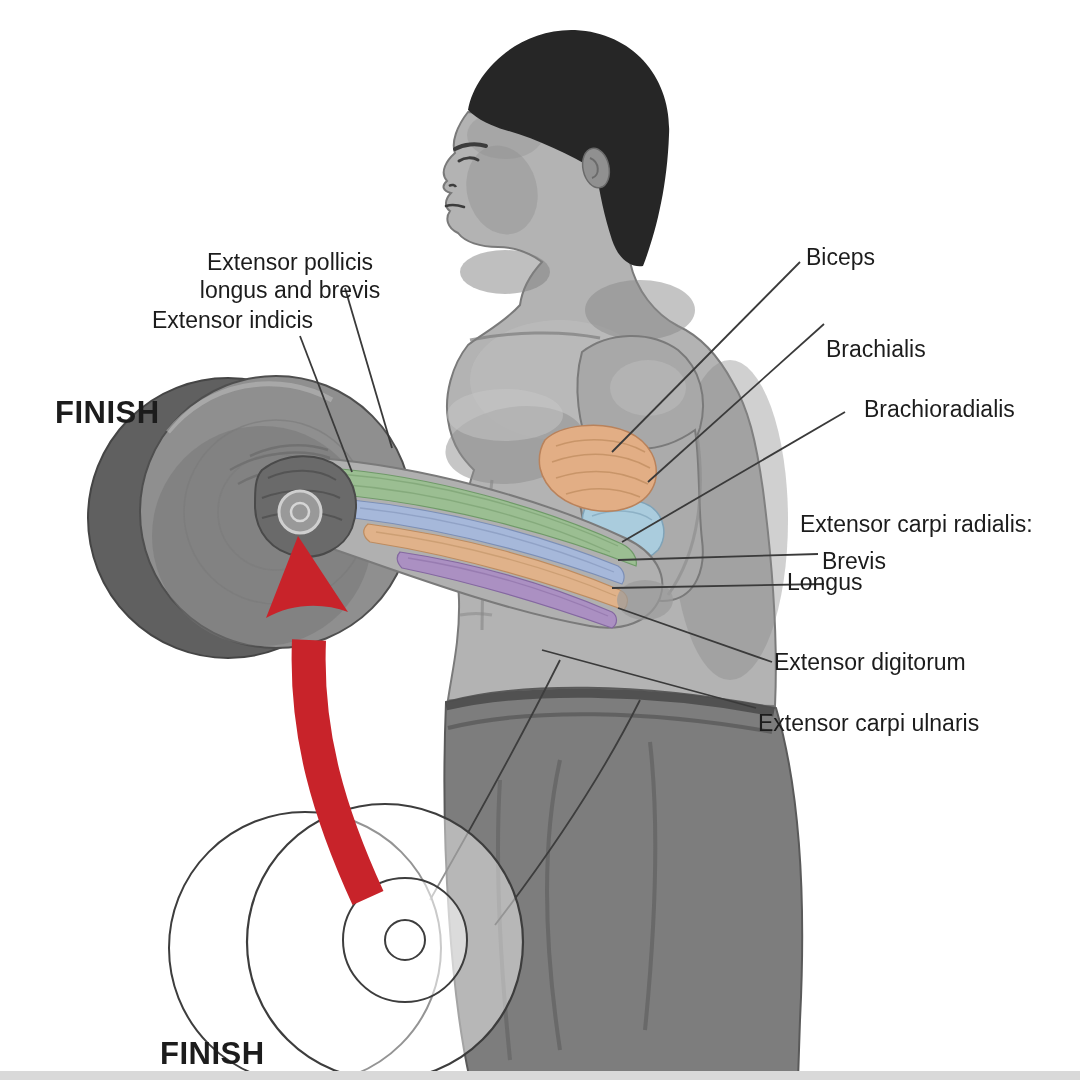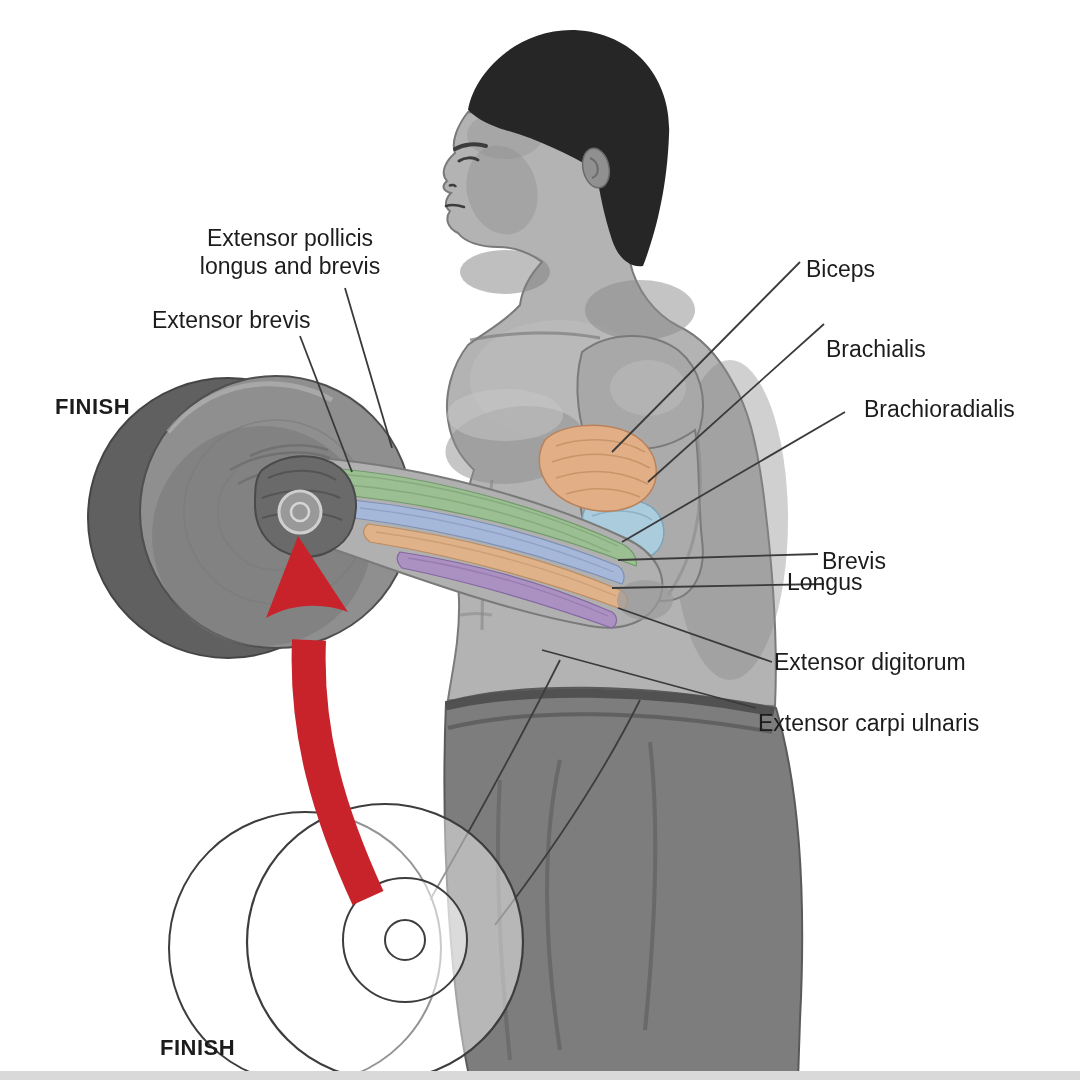--- a/index.html
+++ b/index.html
@@ -1,21 +1,21 @@
 <!DOCTYPE html>
 <html><head>
 <meta charset="utf-8">
 <style>
   html,body{margin:0;padding:0;background:#fff;}
   .stage{position:relative;width:1080px;height:1080px;background:#ffffff;overflow:hidden;
          font-family:"Liberation Sans",sans-serif;}
   .stage svg{position:absolute;left:0;top:0;}
   .label{position:absolute;font-size:23px;line-height:1.22;color:#1c1c1c;white-space:pre-line;}
-  .label.bold{font-weight:700;font-size:22px;letter-spacing:.5px;}
-  .label.center{text-align:center;}
+  .label.bold{font-weight:700;font-size:31px;letter-spacing:.5px;}
+  .label.center{text-align:center;margin-top:24px;}
   .bottom-strip{position:absolute;left:0;bottom:0;width:1080px;height:9px;background:#d9d9d9;}
 </style>
 </head>
 <body>
 
 <div class="stage">
 
 <svg width="1080" height="1080" viewBox="0 0 1080 1080">
 
   <g>
@@ -142,25 +142,26 @@
     <line x1="845" y1="412" x2="622" y2="542"></line>
     <line x1="818" y1="554" x2="618" y2="560"></line>
     <line x1="824" y1="584" x2="612" y2="588"></line>
     <line x1="772" y1="662" x2="618" y2="608"></line>
     <line x1="756" y1="708" x2="542" y2="650"></line>
   </g>
 </svg>
 
   <div class="label center" style="left:175px;top:224px;width:230px;">Extensor pollicis
 longus and brevis</div>
-  <div class="label" style="left:152px;top:306px;">Extensor brevis</div>
+  <div class="label" style="left:152px;top:306px;">Extensor indicis</div>
   <div class="label bold" style="left:55px;top:394px;">FINISH</div>
-  <div class="label" style="left:806px;top:255px;text-align:right;">Biceps</div>
+  <div class="label" style="left:806px;top:243px;text-align:right;">Biceps</div>
   <div class="label" style="left:826px;top:307px;margin-top:28px;">Brachialis</div>
   <div class="label" style="left:864px;top:395px;">Brachioradialis</div>
+  <div class="label" style="left:800px;top:510px;">Extensor carpi radialis:</div>
   <div class="label" style="left:822px;top:547px;">Brevis</div>
   <div class="label" style="left:787px;top:568px;">Longus</div>
   <div class="label" style="left:774px;top:648px;">Extensor digitorum</div>
   <div class="label" style="left:758px;top:694px;margin-top:15px;">Extensor carpi ulnaris</div>
   <div class="label bold" style="left:160px;top:1035px;">FINISH</div>
 
   <div class="bottom-strip"></div>
 </div>
 
 </body></html>

